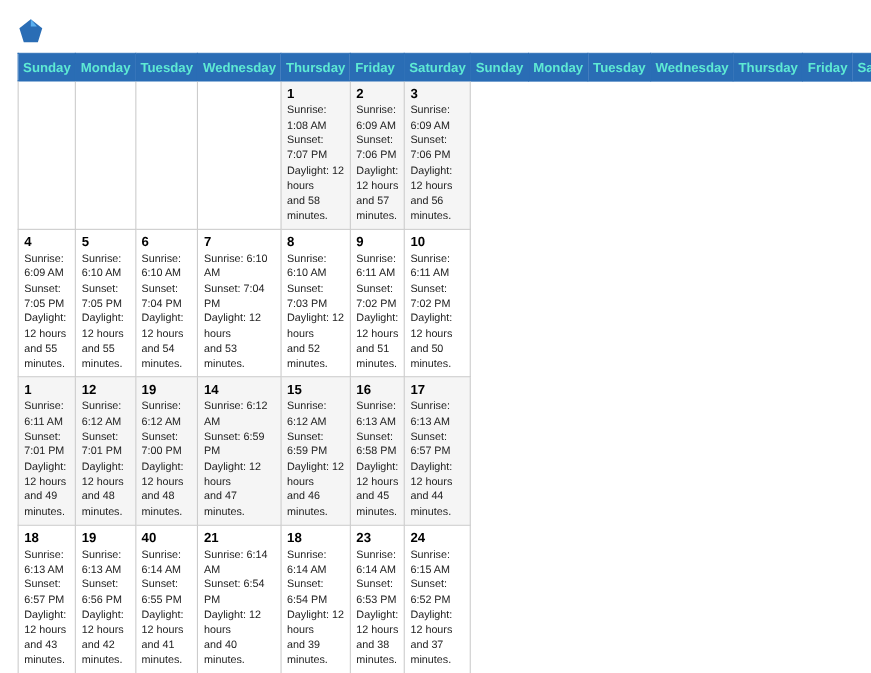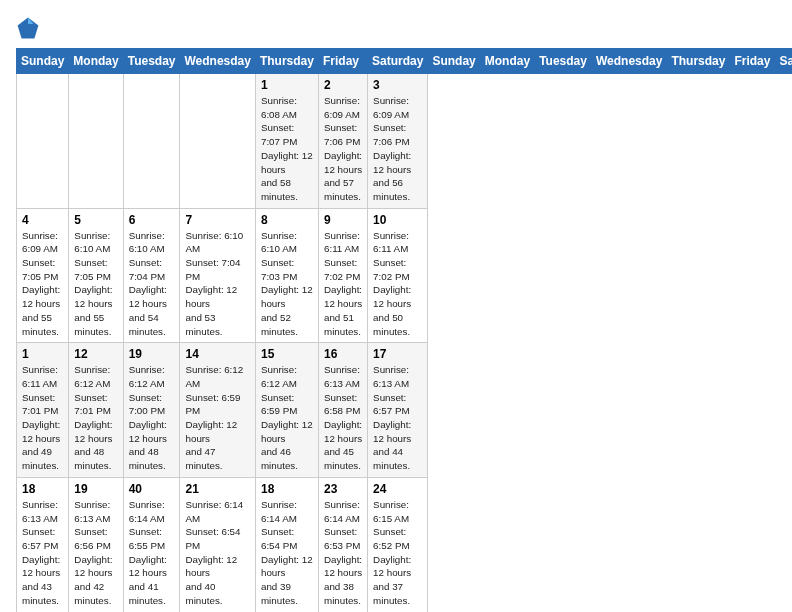--- a/index.html
+++ b/index.html
@@ -52,21 +52,21 @@
       font-size: 16px;
       color: #444;
     }
     table {
       width: 100%;
       border-collapse: collapse;
       font-size: 10.5px;
     }
     thead tr th {
       background-color: #2a6db5;
-      color: #ffffff;
+      color: #5eead4;
       padding: 5px 4px;
       text-align: left;
       font-size: 12px;
       font-weight: bold;
       border: 1px solid #2a6db5;
     }
     tbody tr td {
       border: 1px solid #ccc;
       padding: 4px 5px;
       vertical-align: top;
@@ -132,21 +132,21 @@
       </tr>
   </thead>
   <tbody id="calendar-body">
   <tr>
         <td class="empty-cell"></td>
         <td class="empty-cell"></td>
         <td class="empty-cell"></td>
         <td class="empty-cell"></td>
         <td>
           <span class="day-num">1</span>
-          <div class="day-detail" style="white-space: pre-line;">Sunrise: 6:08 AM
+          <div class="day-detail" style="white-space: pre-line;">Sunrise: 1:08 AM
 Sunset: 7:07 PM
 Daylight: 12 hours
 and 58 minutes.</div>
         </td>
         <td>
           <span class="day-num">2</span>
           <div class="day-detail" style="white-space: pre-line;">Sunrise: 6:09 AM
 Sunset: 7:06 PM
 Daylight: 12 hours
 and 57 minutes.</div>

